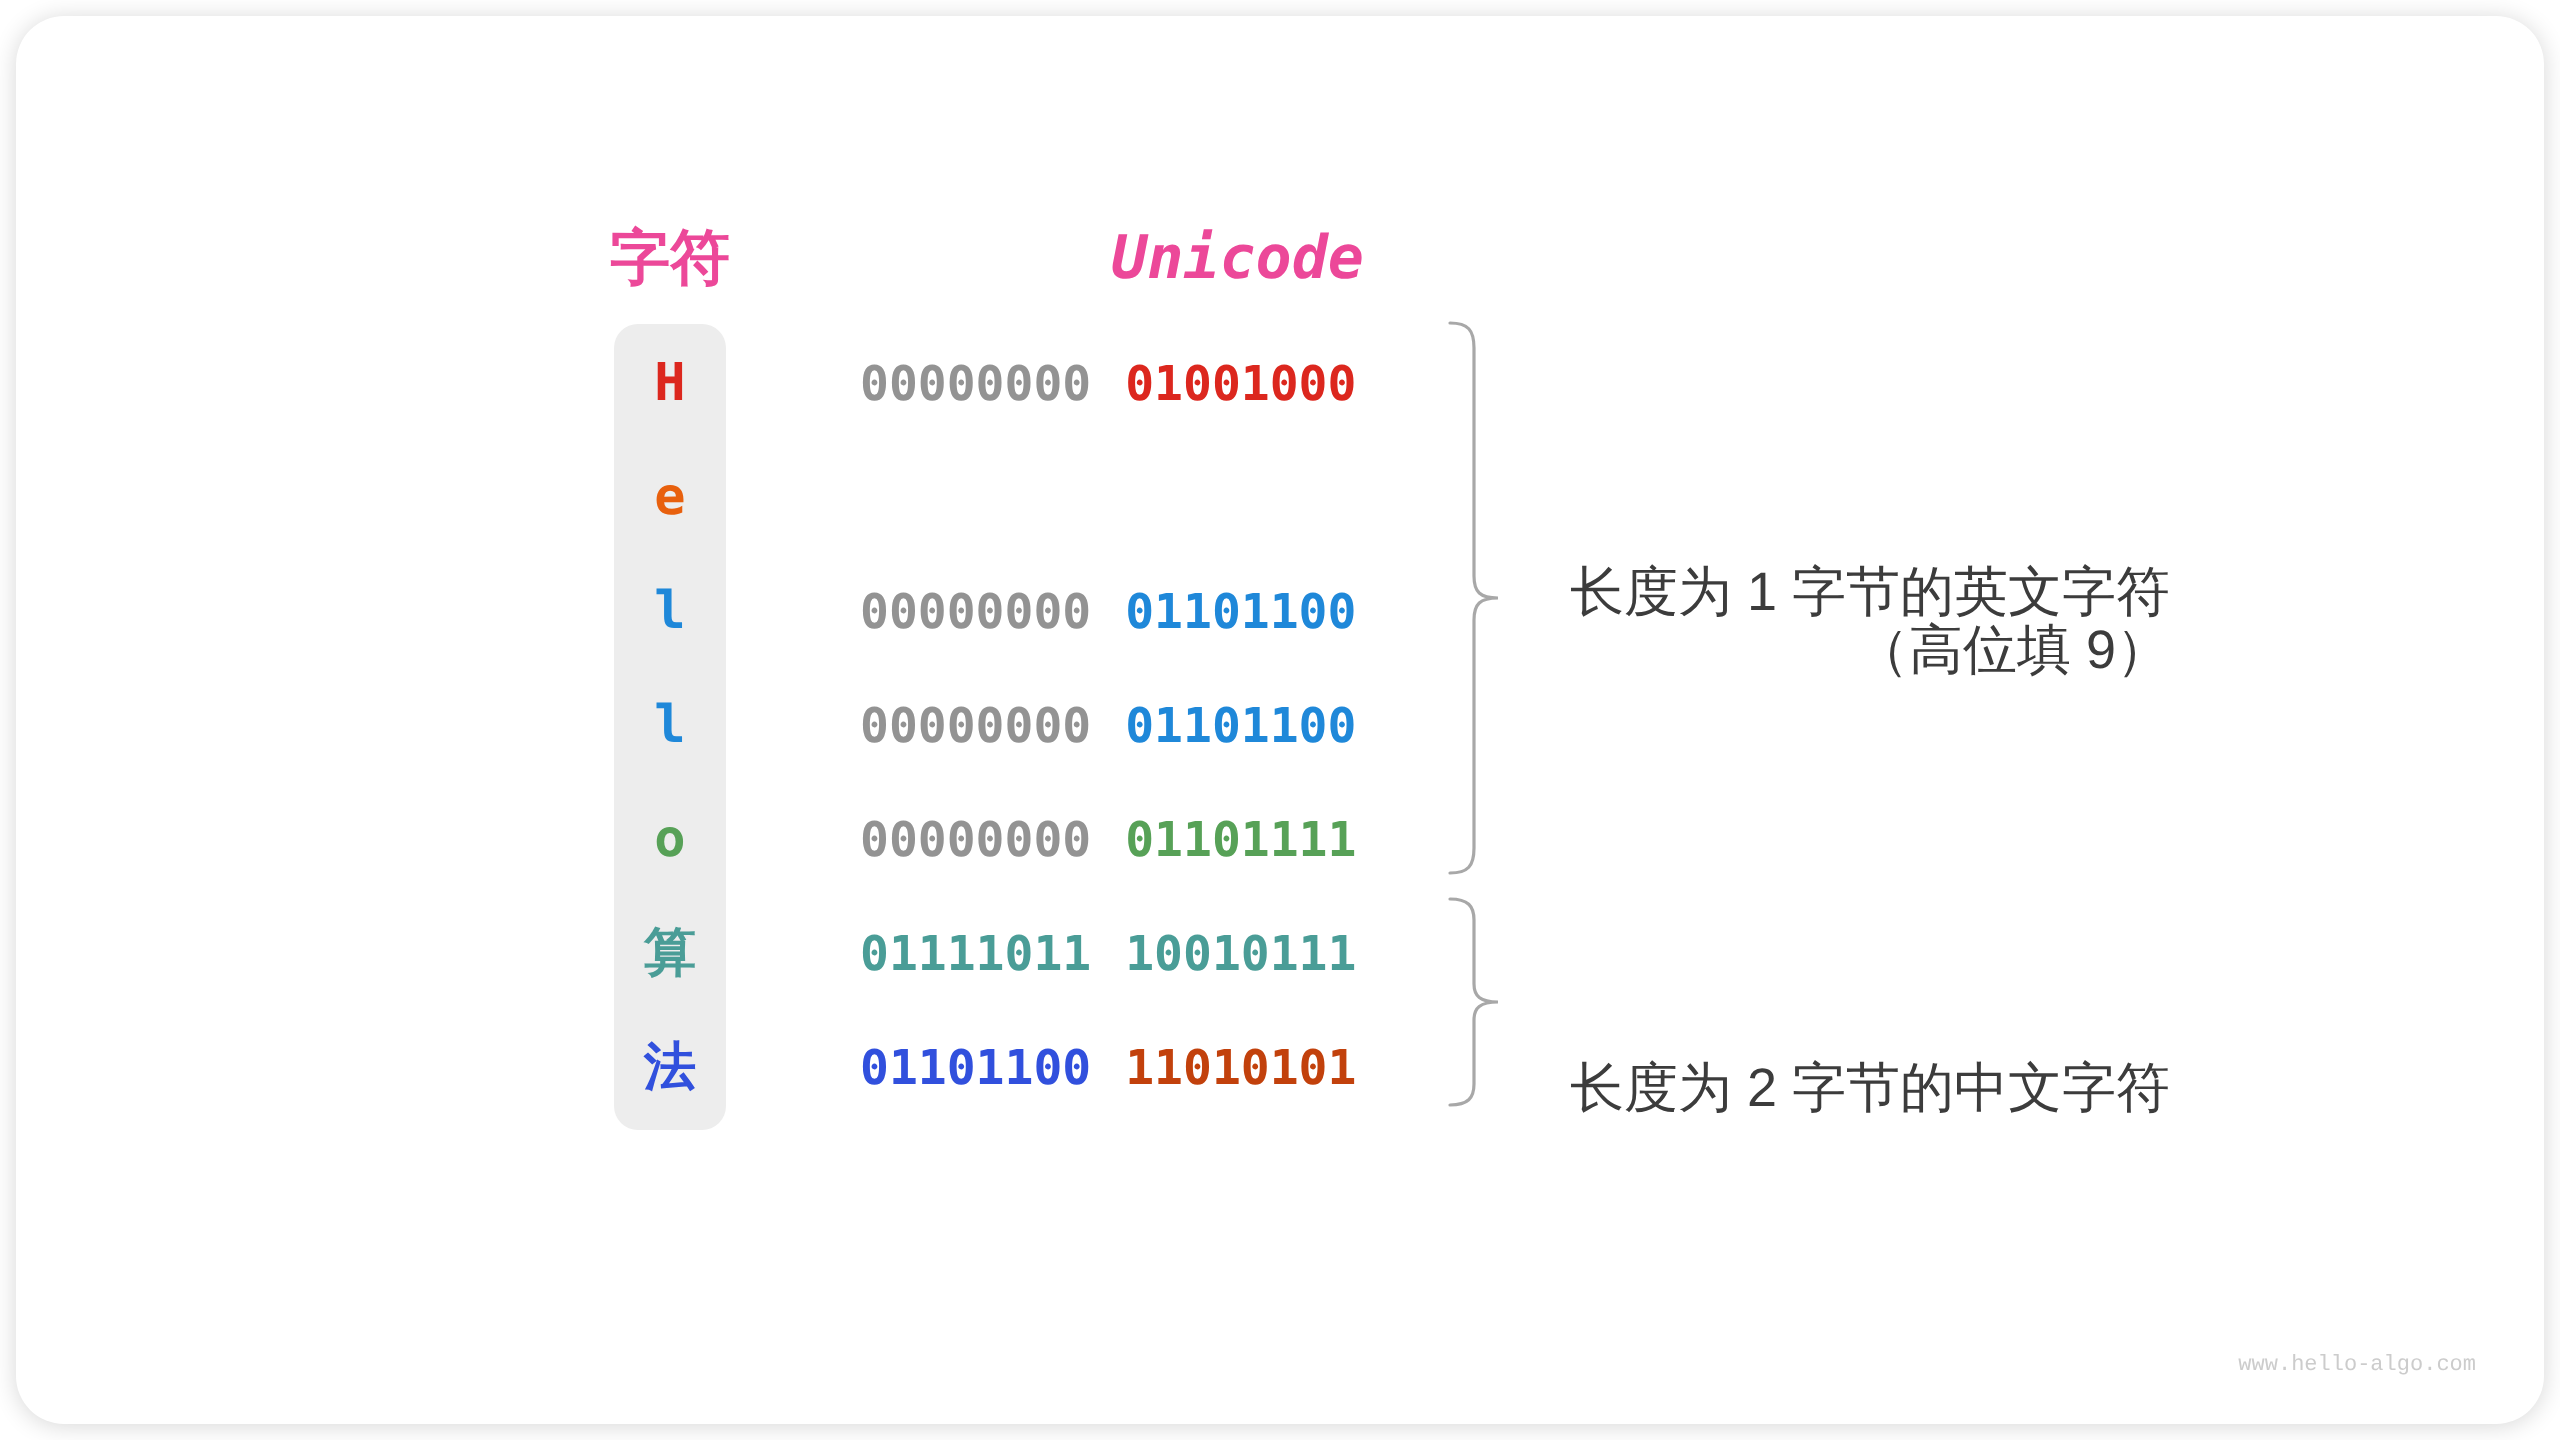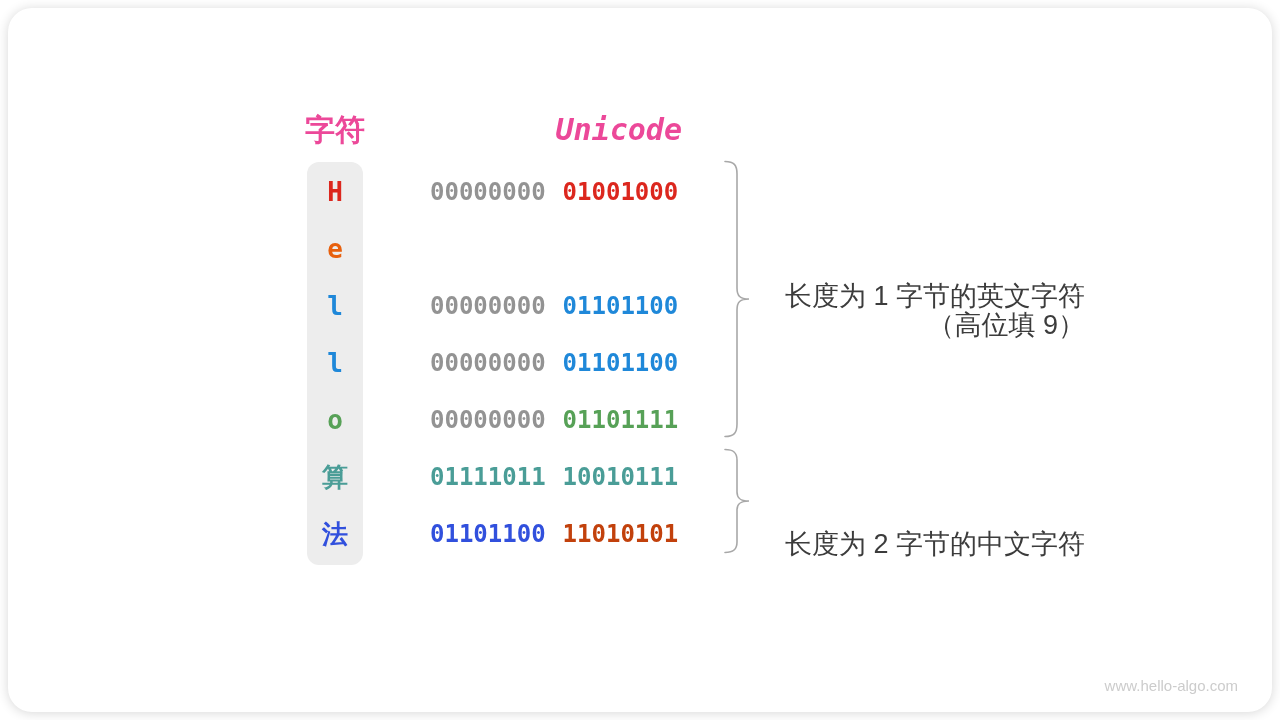--- a/index.html
+++ b/index.html
@@ -37,21 +37,21 @@
   .brace{position:absolute;}
   .brace svg{display:block;}
   .annotation{
     position:absolute;width:310px;text-align:right;
     font-size:27px;line-height:29px;color:#3c3c3c;
   }
   .ann-english{left:775px;top:282px;}
   .ann-chinese{left:775px;top:487px;margin-top:43px;}
   .watermark{
     position:absolute;right:42px;top:677px;
-    font-family:Liberation Sans, sans-serif;font-size:15px;color:#cccccc;
+    font-family:Liberation Mono, monospace;font-size:11px;color:#cccccc;
   }
 </style>
 </head>
 <body>
 
 <div class="canvas">
   <div class="card"></div>
 
   <div class="char-col-bg"></div>
 

